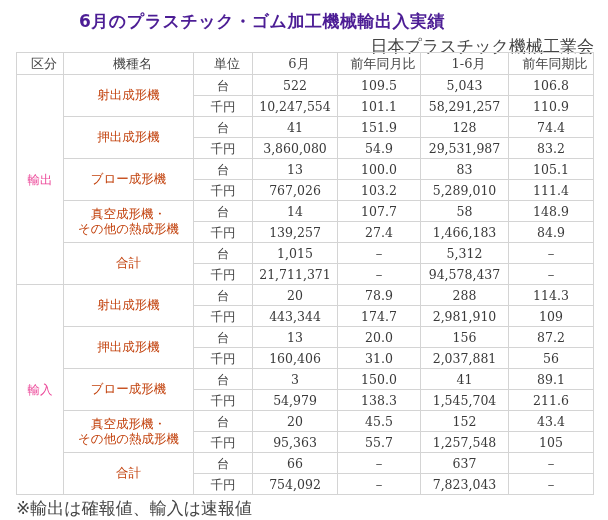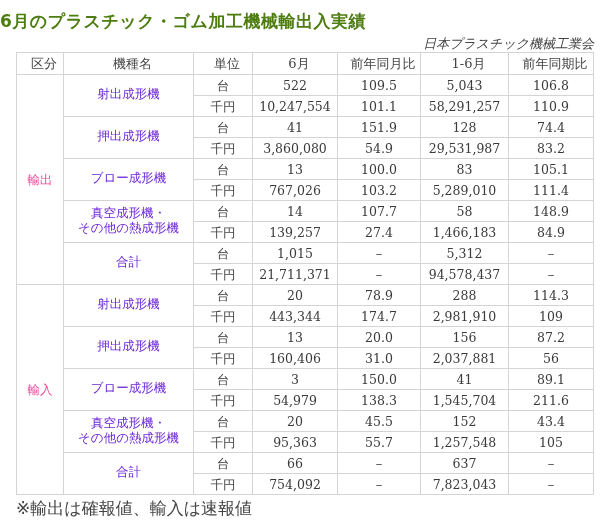--- a/index.html
+++ b/index.html
@@ -3,39 +3,39 @@
 <meta charset="utf-8">
 <style>
   html, body { margin: 0; padding: 0; background: #ffffff; }
   body {
     width: 608px; height: 520px; position: relative; overflow: hidden;
     font-family: "DejaVu Serif", "Liberation Serif", serif;
     color: #3a3a3a;
   }
   .title {
     position: absolute; top: 10px; left: 0; width: 524px;
-    font-family: "DejaVu Sans", sans-serif;
-    font-size: 17px; font-weight: bold; color: #4d7c0f; letter-spacing: 0.5px;
+    text-align: center; font-family: "DejaVu Sans", sans-serif;
+    font-size: 17px; font-weight: bold; color: #4c1d95; letter-spacing: 0.5px;
   }
   .source {
     position: absolute; top: 35px; right: 14px;
-    font-family: "DejaVu Sans", sans-serif; font-size: 13px; color: #444; font-style: italic;
+    font-family: "DejaVu Sans", sans-serif; font-size: 17px; color: #444;
   }
   table.main {
     position: absolute; top: 52px; left: 16px; width: 577px;
     border-collapse: collapse; table-layout: fixed;
   }
   table.main td, table.main th {
     border: 1px solid #d4d4d4; padding: 0; height: 20px;
     font-size: 12.5px; text-align: center; vertical-align: middle;
     font-weight: normal; white-space: nowrap; line-height: 15px;
   }
   table.main th { height: 21px; font-size: 13px; color: #444; padding-left: 8px; }
   .cat { font-family: "DejaVu Sans", sans-serif; font-size: 12.5px; color: #ec4899; }
-  .name { font-family: Liberation Mono, monospace; font-size: 12.5px; color: #6d28d9; line-height: 18px; }
+  .name { font-family: Liberation Serif, serif; font-size: 12.5px; color: #c2410c; line-height: 18px; }
   .unit { font-family: "DejaVu Sans", sans-serif; color: #444; font-size: 12px; }
   .num { color: #3a3a3a; }
   .note {
     position: absolute; top: 497px; left: 16px;
     font-family: "DejaVu Sans", sans-serif; font-size: 17px; color: #444;
   }
 </style>
 </head>
 <body>
 

